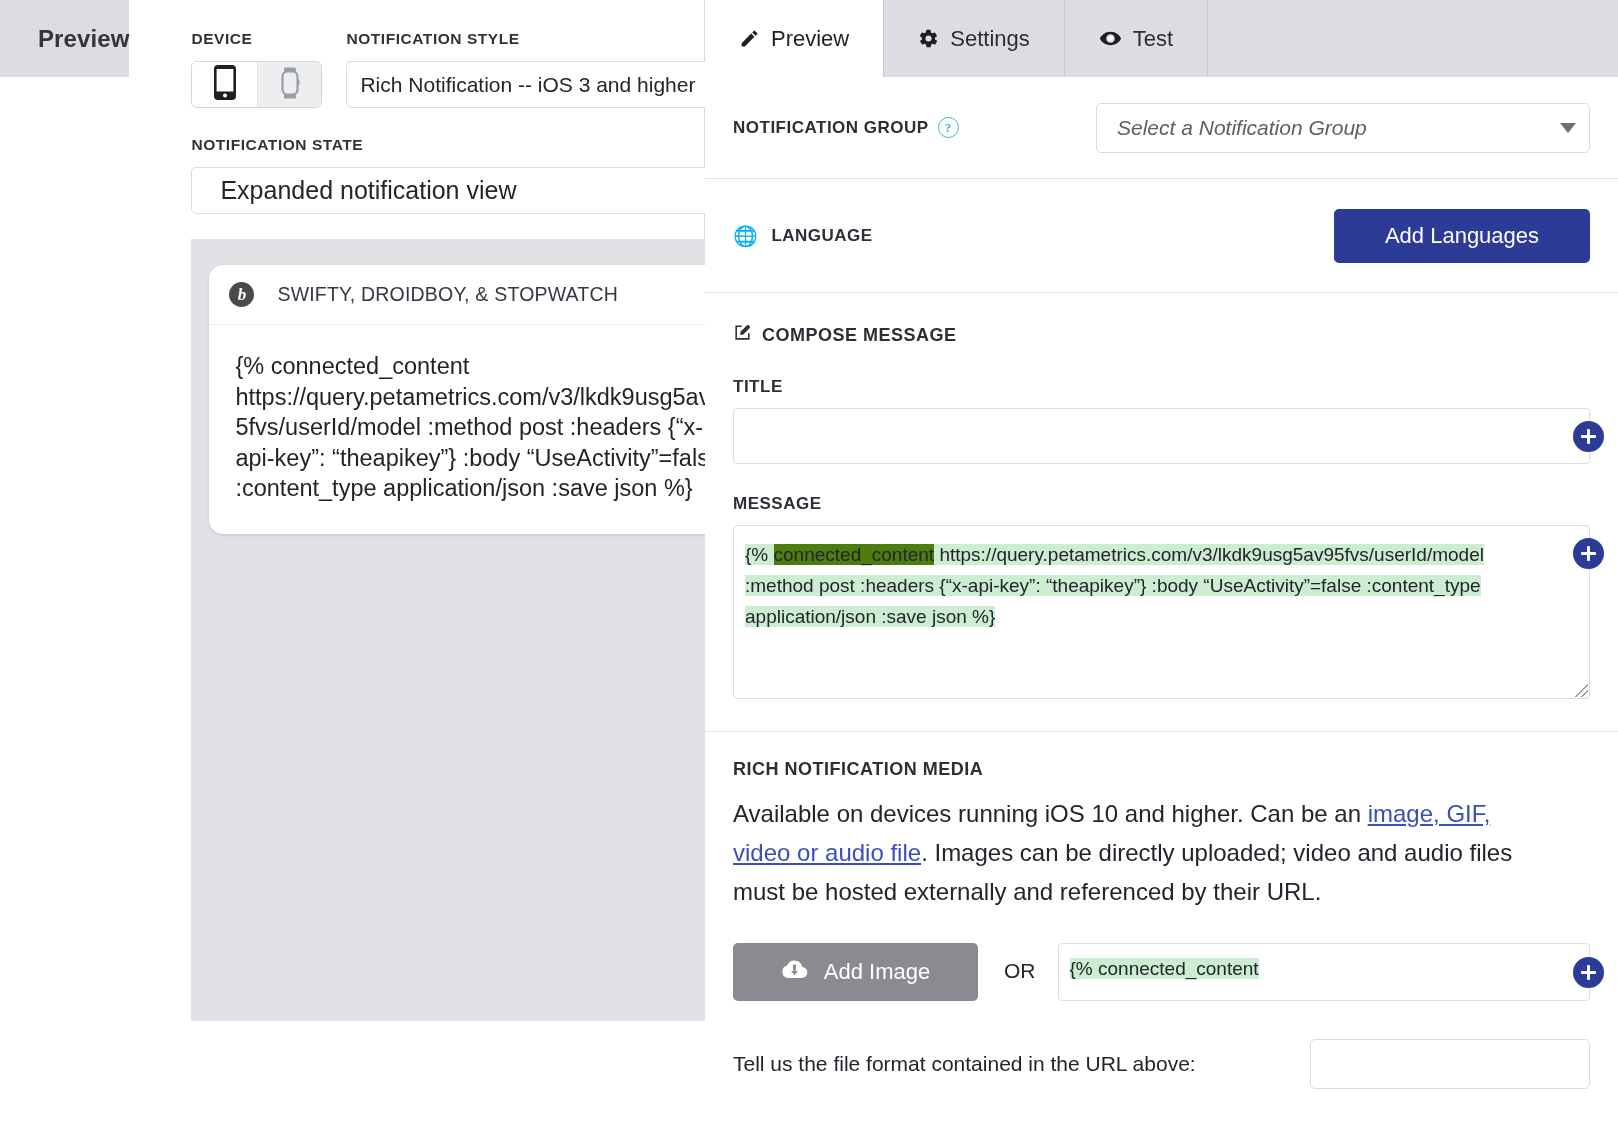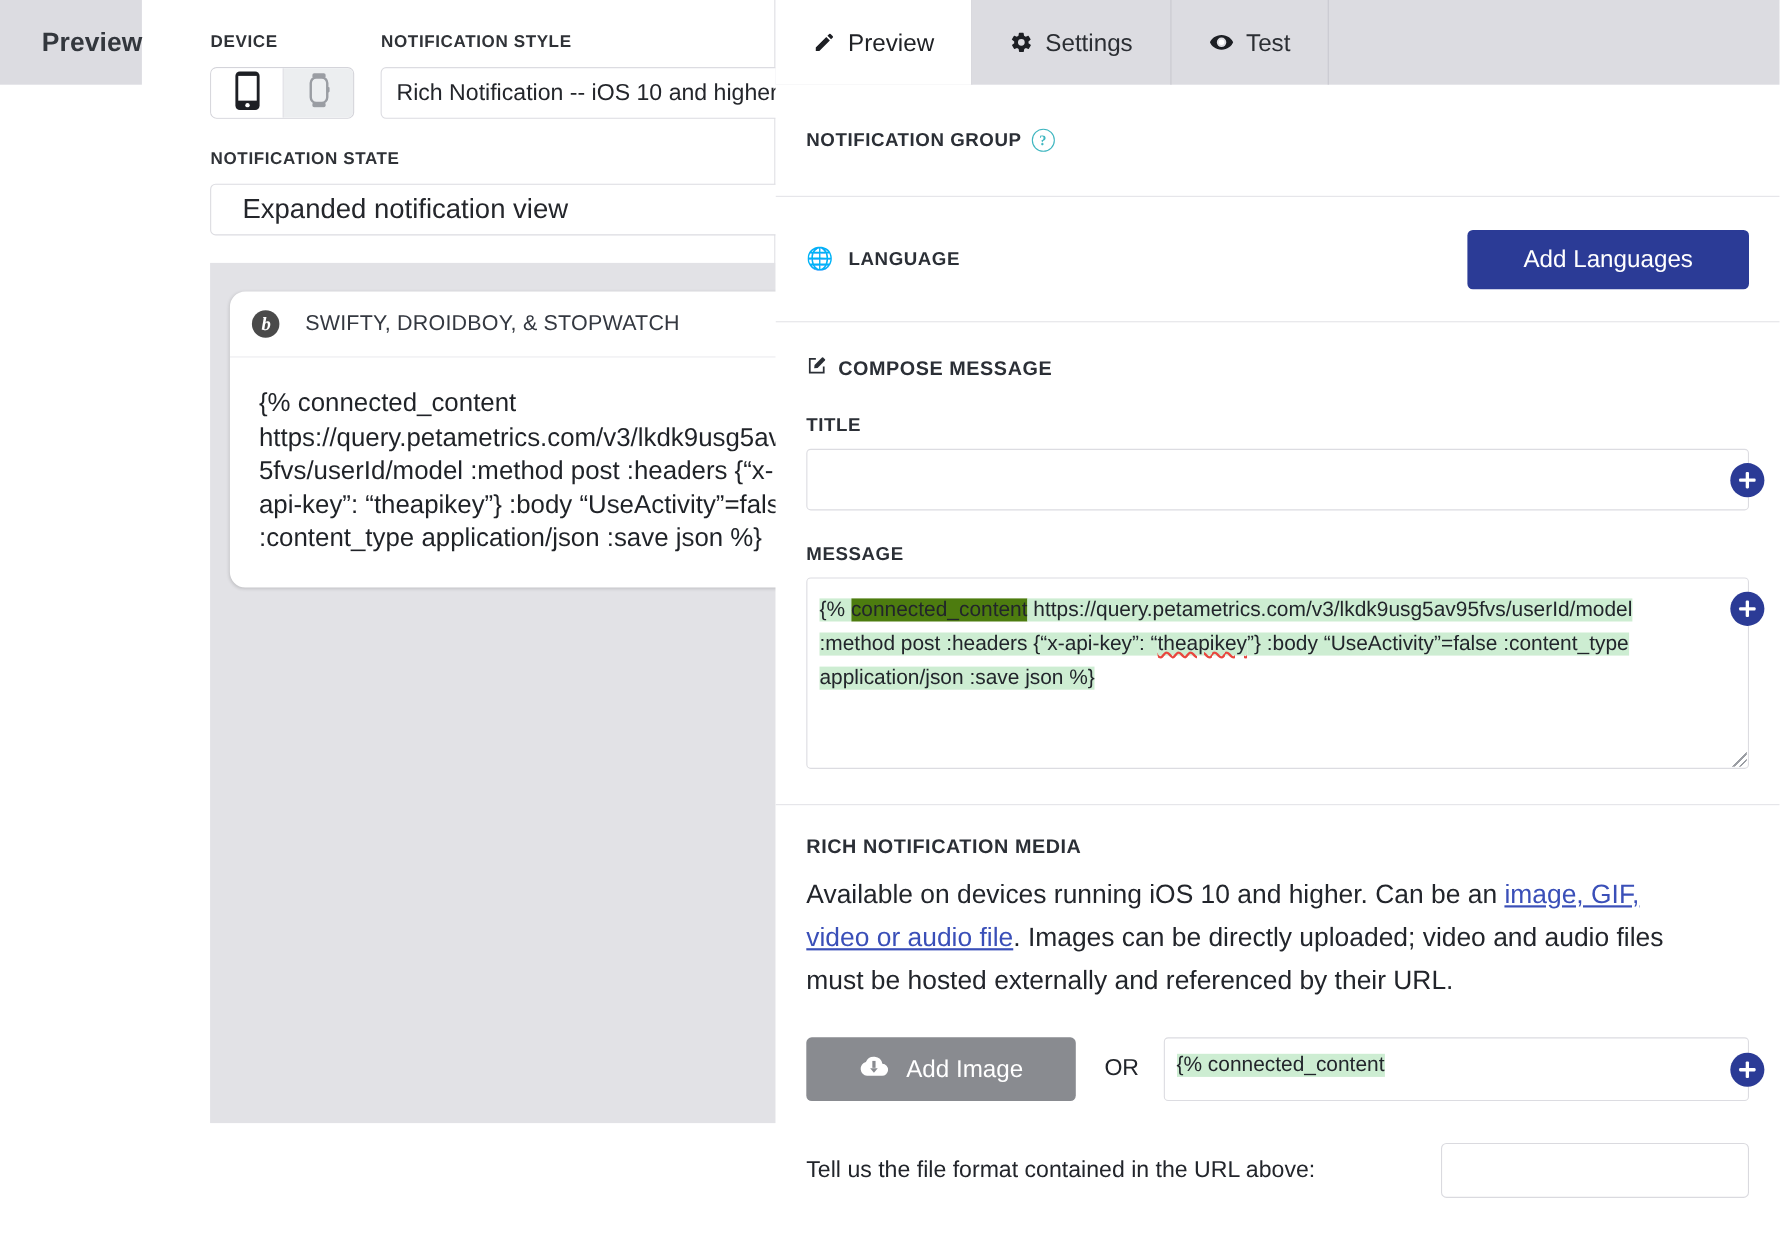--- a/index.html
+++ b/index.html
@@ -215,21 +215,20 @@
       linear-gradient(-45deg, transparent 0 4px, #9a9da3 4px 5.4px, transparent 5.4px 8px,
                       #9a9da3 8px 9.4px, transparent 9.4px 100%);
   }
   .msg-text {
     font-size: 19px; line-height: 31px; color: #22252b;
     word-break: break-word;
   }
   .hl { background: #cdedd2; }
   .hl-blue { background: #4d7c0f; }
   .spell {
-    text-decoration: underline;
     text-decoration-style: wavy;
     text-decoration-color: #e8473f;
     text-decoration-thickness: 1.6px;
   }
 
   .sec-media { padding-top: 27px; }
   .media-desc {
     font-size: 24px; line-height: 39px; color: #22252b;
     margin-top: 14px; max-width: 790px;
   }
@@ -291,21 +290,21 @@
                   <rect x="17.4" y="13" width="2.2" height="5" rx="1" fill="#9a9da3"></rect>
                 </svg>
               </span>
             </div>
           </div>
         </div>
 
         <div class="col-style">
           <div class="lbl">NOTIFICATION STYLE</div>
           <div class="sel-wrap">
-            <div class="sel">Rich Notification -- iOS 10 and higher</div>
+            <div class="sel">Rich Notification -- iOS 3 and higher</div>
             <span class="caret-sm"></span>
           </div>
         </div>
       </div>
 
       <div class="lbl state-label">NOTIFICATION STATE</div>
       <div class="sel-wrap" style="width:580px">
         <div class="sel state">Expanded notification view</div>
         <span class="caret-thin"></span>
       </div>
@@ -351,20 +350,24 @@
           </svg>
         </span>
         <span>Test</span>
       </div>
     </div>
 
     <div class="section sec-group">
       <div class="sec-lbl">
         <span>NOTIFICATION GROUP</span>
         <span class="help-circle">?</span>
+      </div>
+      <div class="ng-select">
+        <span class="ng-placeholder">Select a Notification Group</span>
+        <span class="caret-dd"></span>
       </div>
     </div>
 
     <div class="section sec-lang">
       <div class="sec-lbl">
         <span class="globe">🌐</span>
         <span>LANGUAGE</span>
       </div>
       <button class="btn-primary">Add Languages</button>
     </div>

